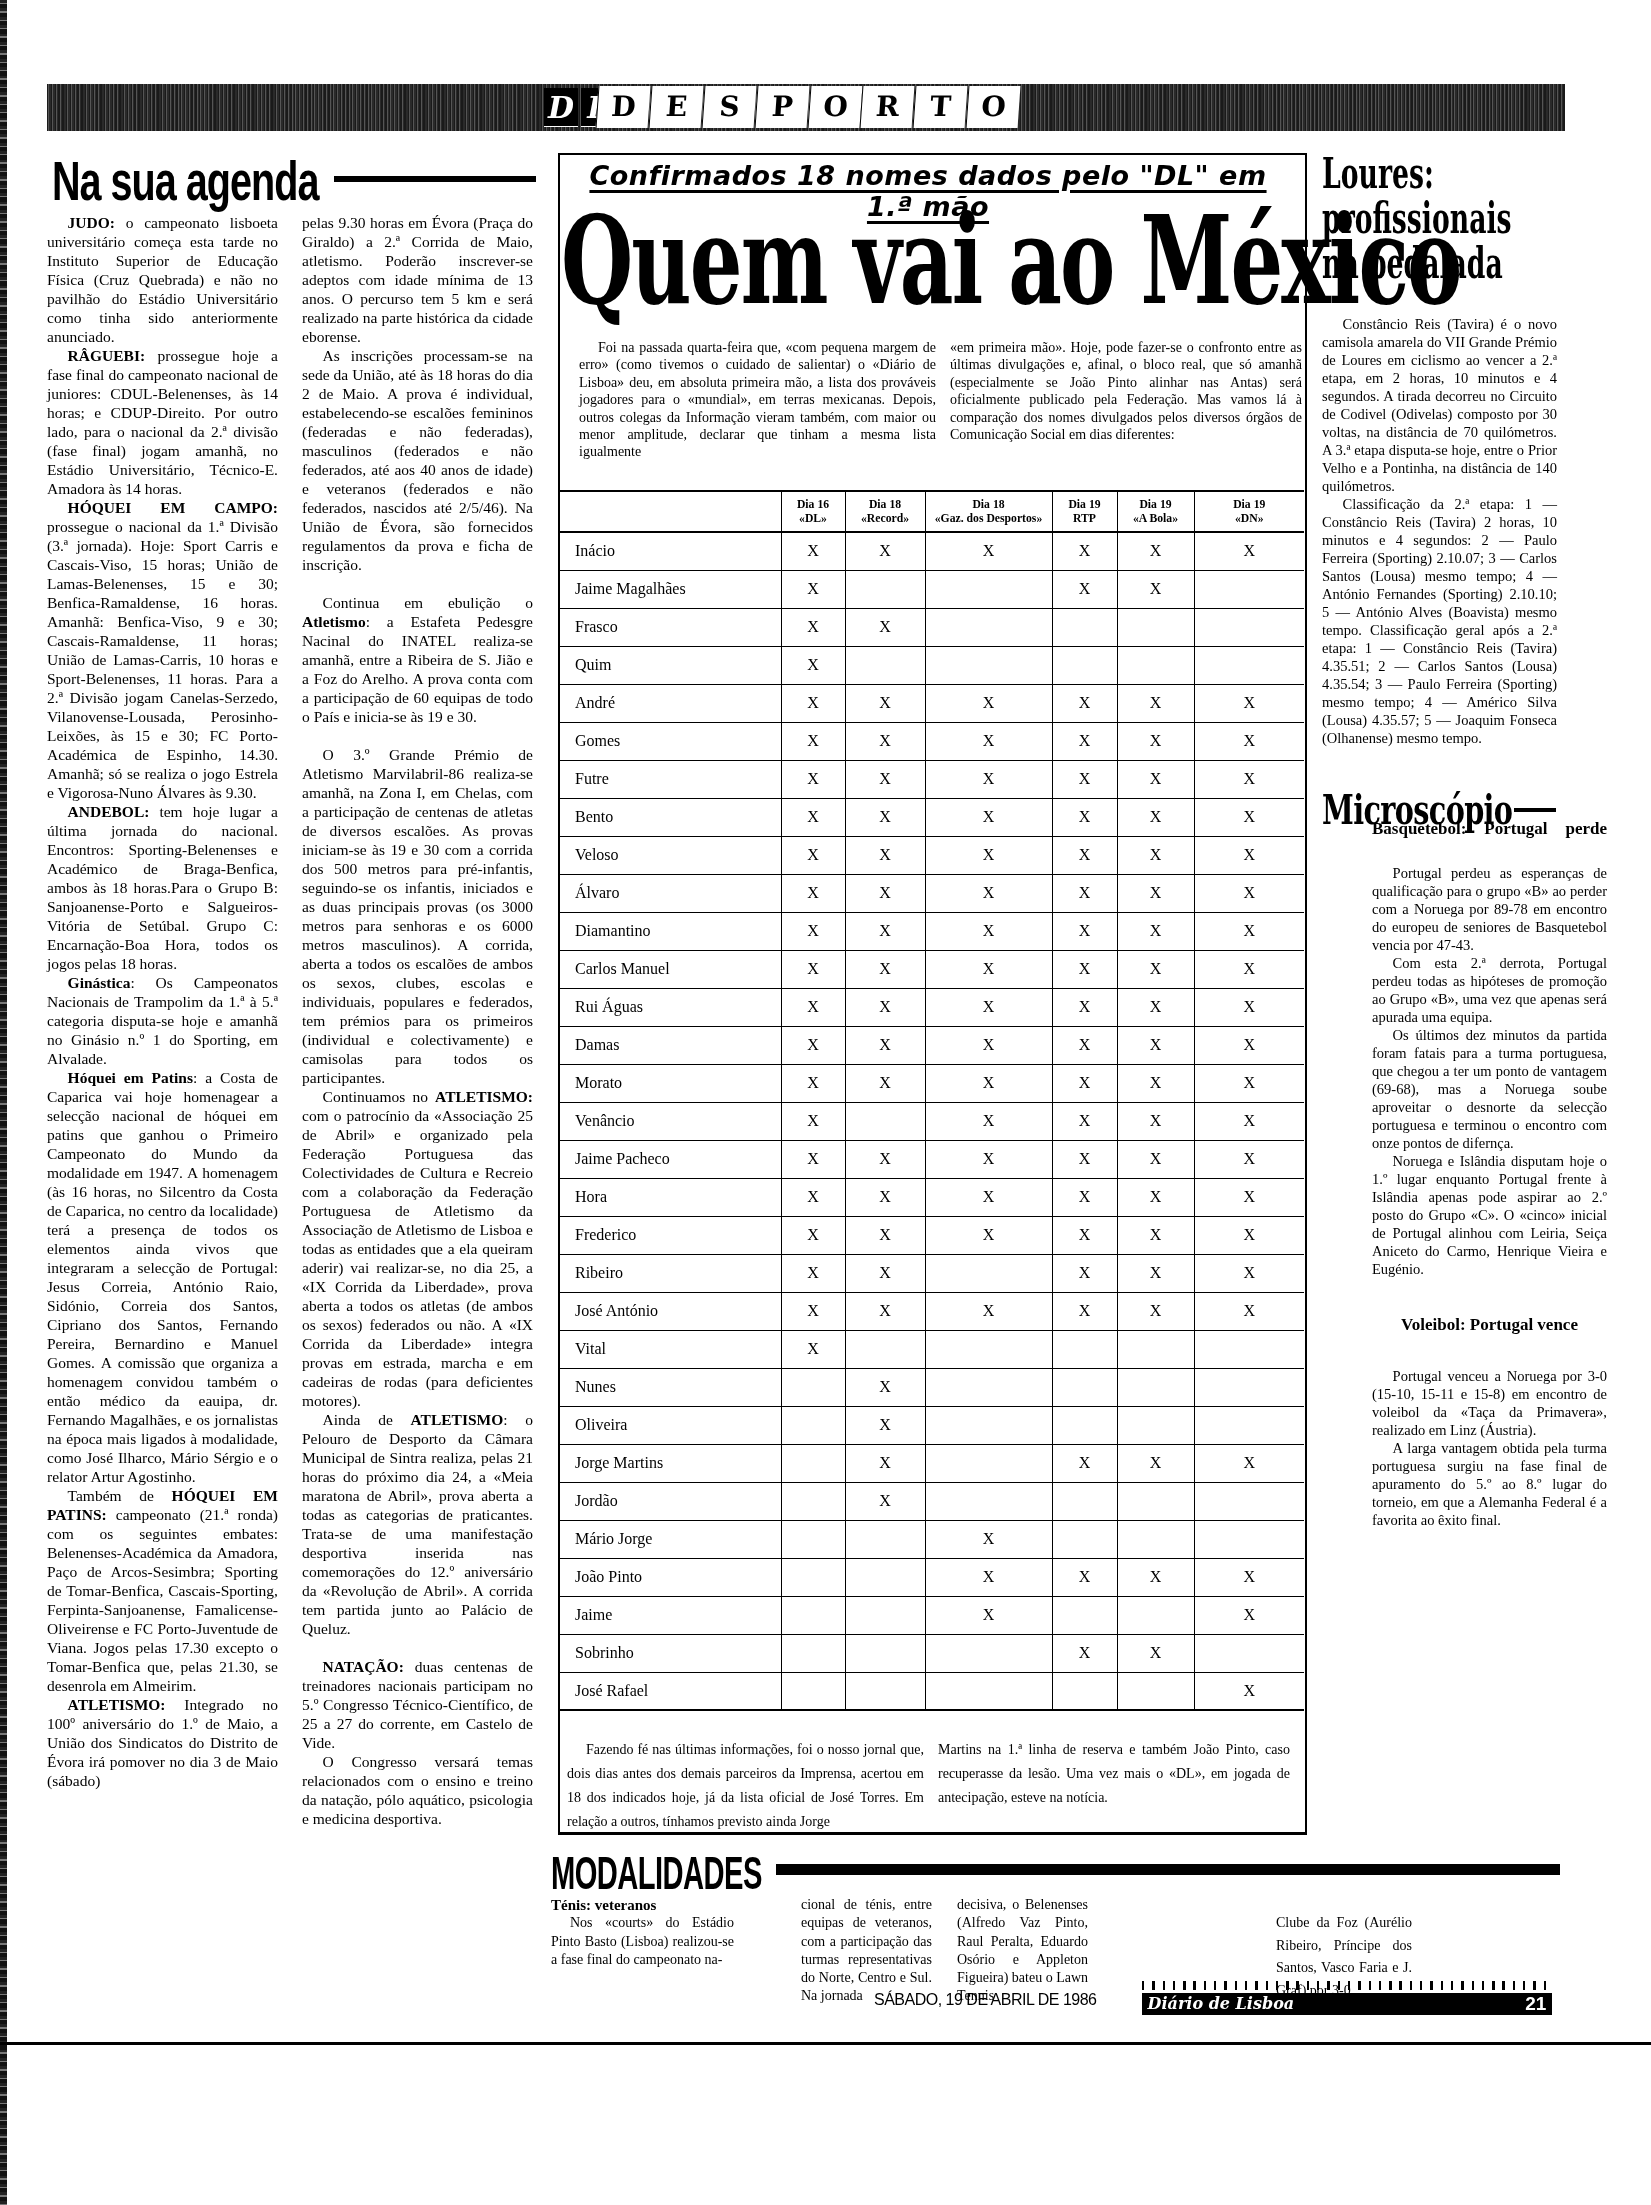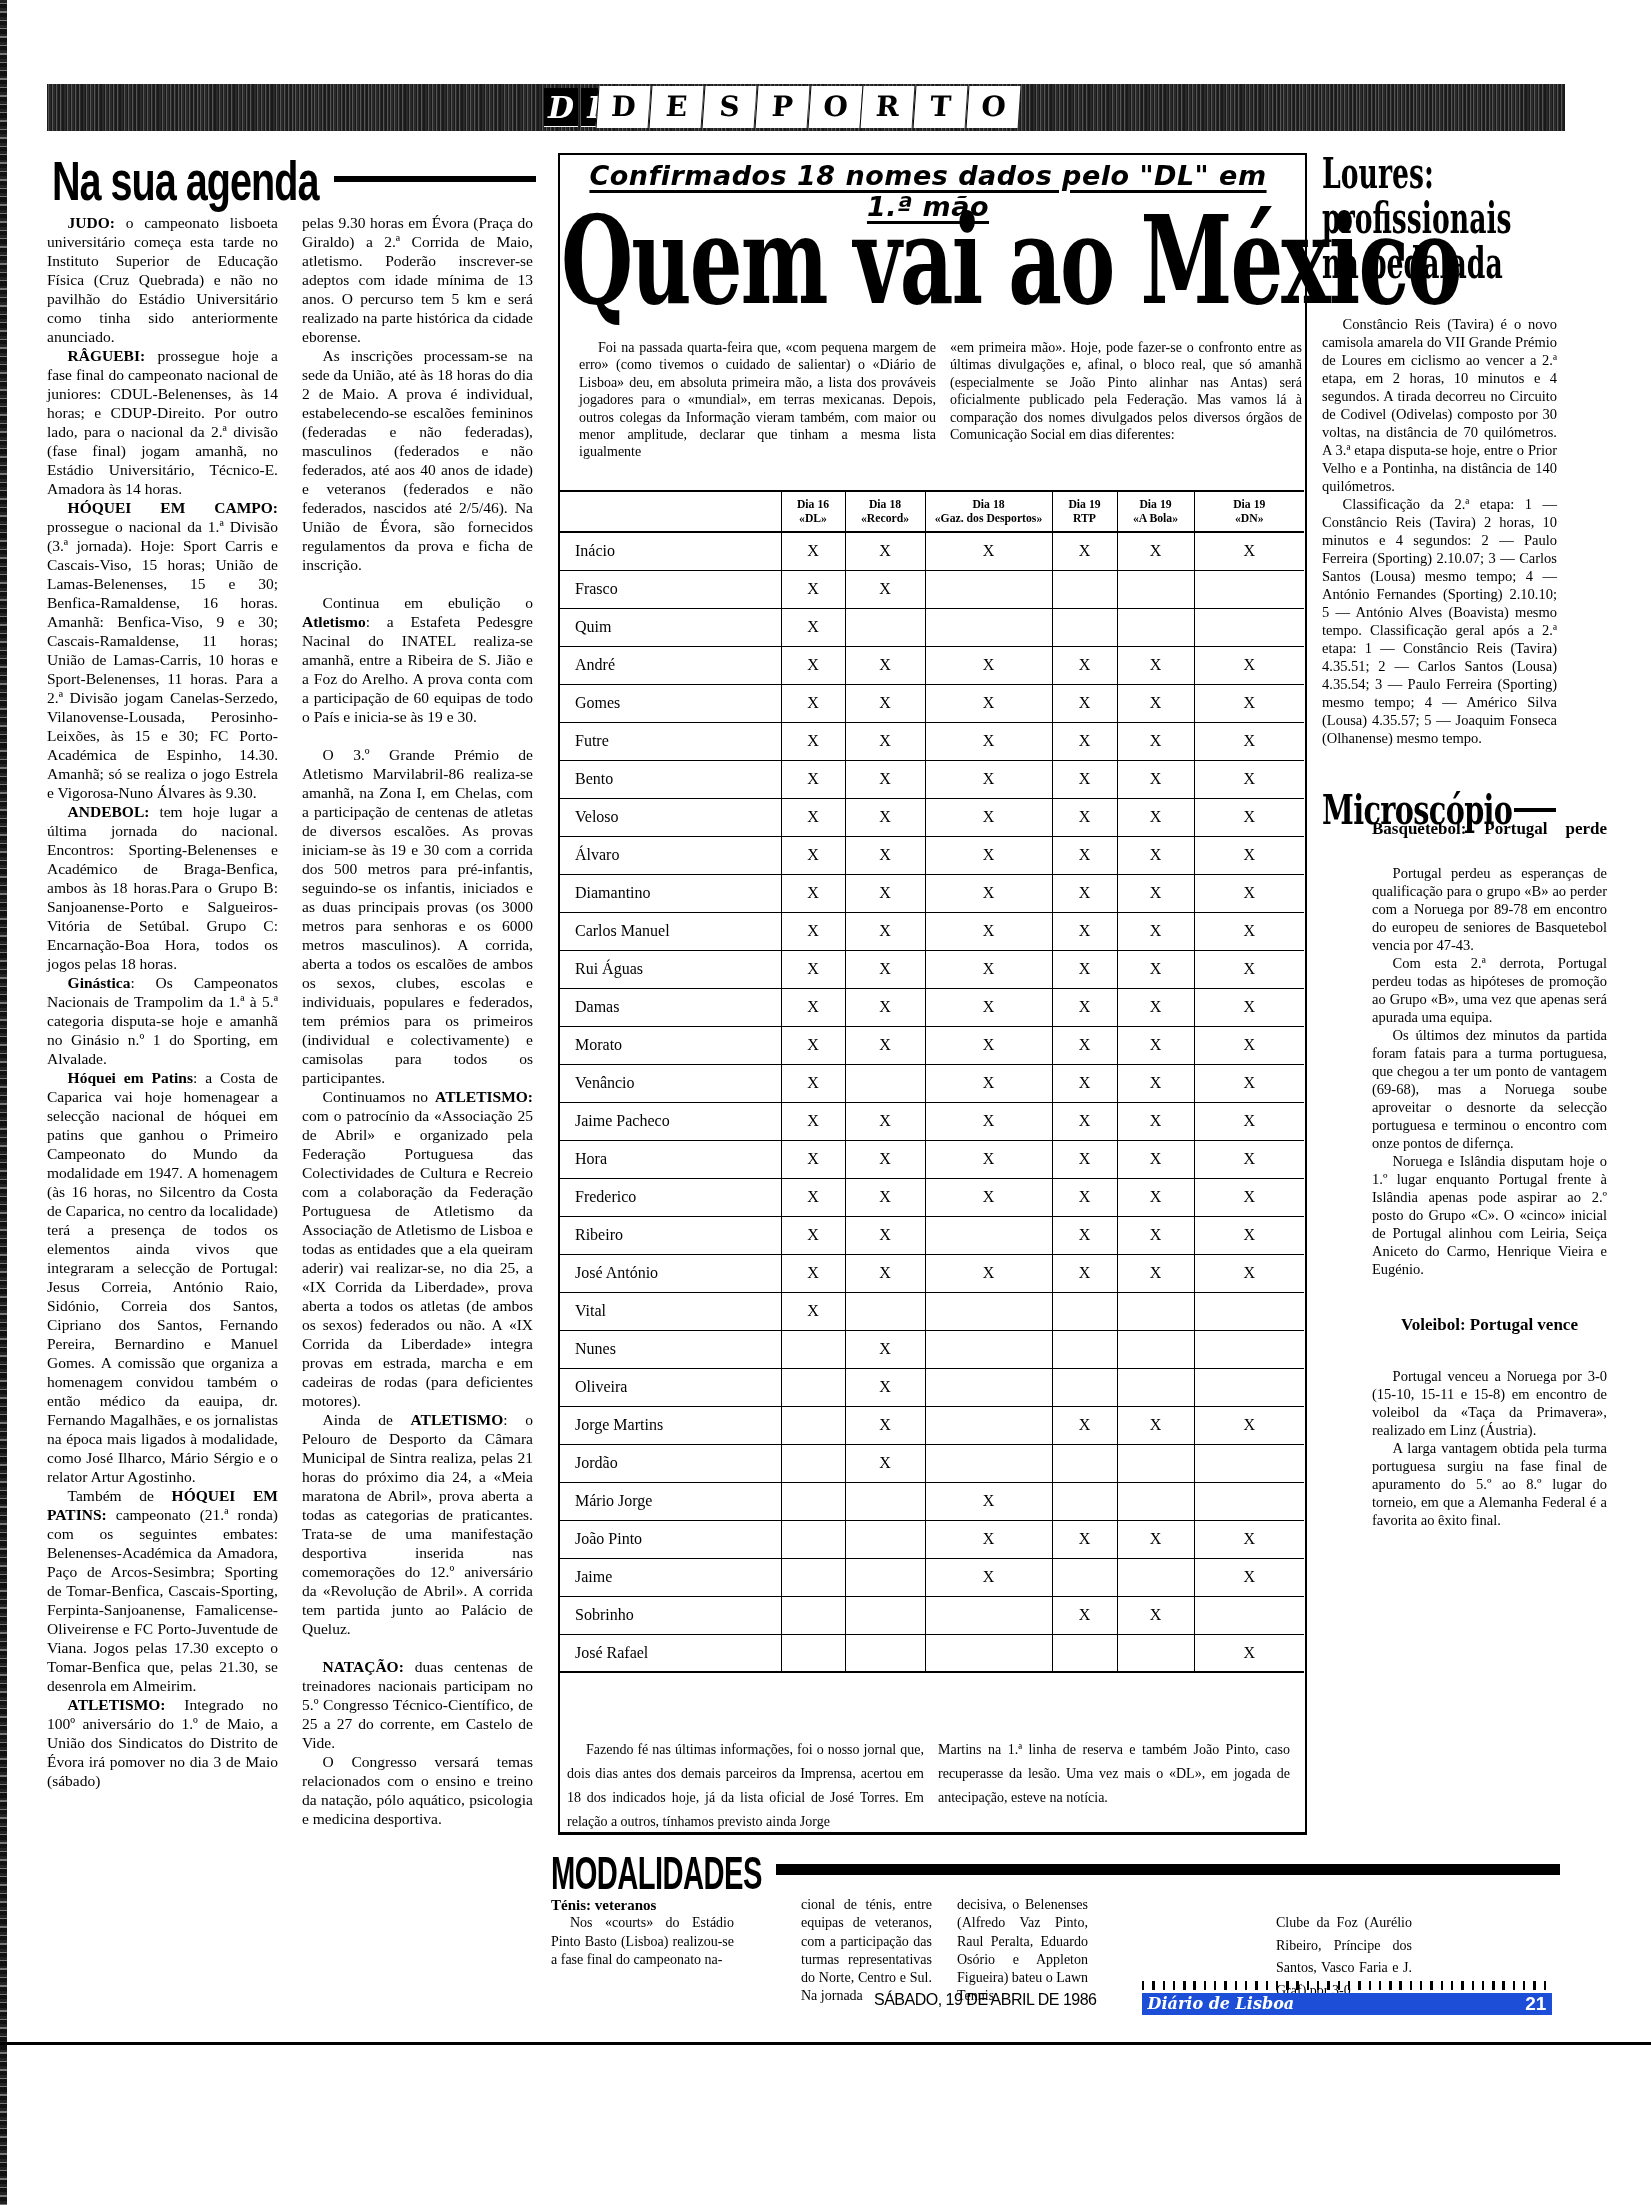--- a/index.html
+++ b/index.html
@@ -56,21 +56,21 @@
   table.grid td.name { text-align: left; padding-left: 17px; border-left: none; font-size: 16px; }
   table.grid tr:last-child td { border-bottom: 2.3px solid #000; }
 
   .outro { position: absolute; top: 1738px; font-family: "Liberation Serif", serif; font-size: 14px;
     line-height: 24px; text-align: justify; width: 357px; }
   .outro p { text-indent: 19px; }
 
   .modal { position: absolute; font-family: "Liberation Serif", serif; font-size: 14px; line-height: 18.3px; text-align: justify; }
   .footer-date { position: absolute; left: 874px; top: 1991px; font-family: "Liberation Sans", sans-serif;
     font-size: 16px; letter-spacing: -0.5px; }
-  .footer-mast { position: absolute; left: 1142px; top: 1993px; width: 410px; height: 21.6px; background: #1d4ed8; color: #fff;
+  .footer-mast { position: absolute; left: 1142px; top: 1993px; width: 410px; height: 21.6px; background: #000000; color: #fff;
     display: flex; justify-content: space-between; align-items: center; padding: 0 5.6px; }
   .footer-mast .mt { font-family: "DejaVu Serif", serif; font-style: italic; font-weight: bold; font-size: 16px; }
   .footer-mast .pg { font-family: "Liberation Sans", sans-serif; font-weight: bold; font-size: 19px; }
   .footer-dots { position: absolute; left: 1142px; top: 1981px; width: 410px; height: 9.4px;
     background: repeating-linear-gradient(90deg,#000 0 2.3px,transparent 2.3px 10.3px); }
   .bottom-rule { position: absolute; left: 0; top: 2042px; width: 1652px; height: 2.8px; background: #000; }
   .sub { font-family: "Liberation Serif", serif; font-weight: bold; }
 </style>
 </head>
 <body>
@@ -174,20 +174,29 @@
       <tr>
         <td class="name">Inácio</td>
         <td>X</td>
         <td>X</td>
         <td>X</td>
         <td>X</td>
         <td>X</td>
         <td>X</td>
       </tr>
       <tr>
+        <td class="name">Jaime Magalhães</td>
+        <td>X</td>
+        <td></td>
+        <td></td>
+        <td>X</td>
+        <td>X</td>
+        <td></td>
+      </tr>
+      <tr>
         <td class="name">Frasco</td>
         <td>X</td>
         <td>X</td>
         <td></td>
         <td></td>
         <td></td>
         <td></td>
       </tr>
       <tr>
         <td class="name">Quim</td>

